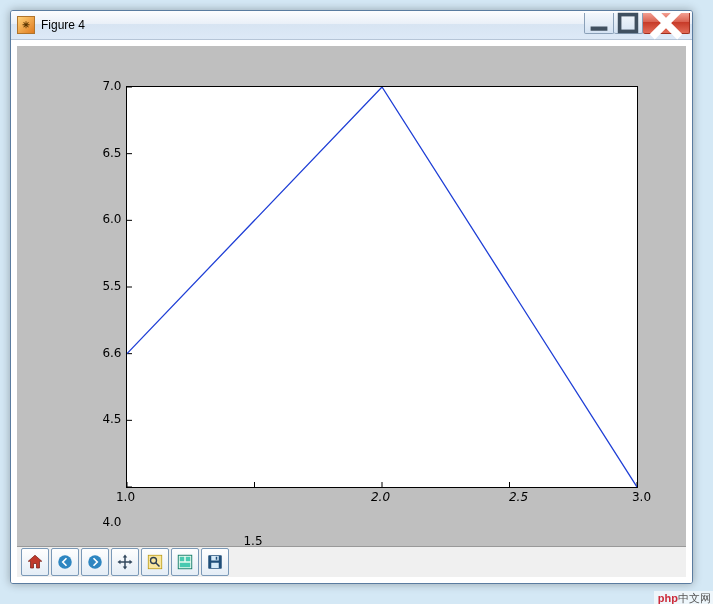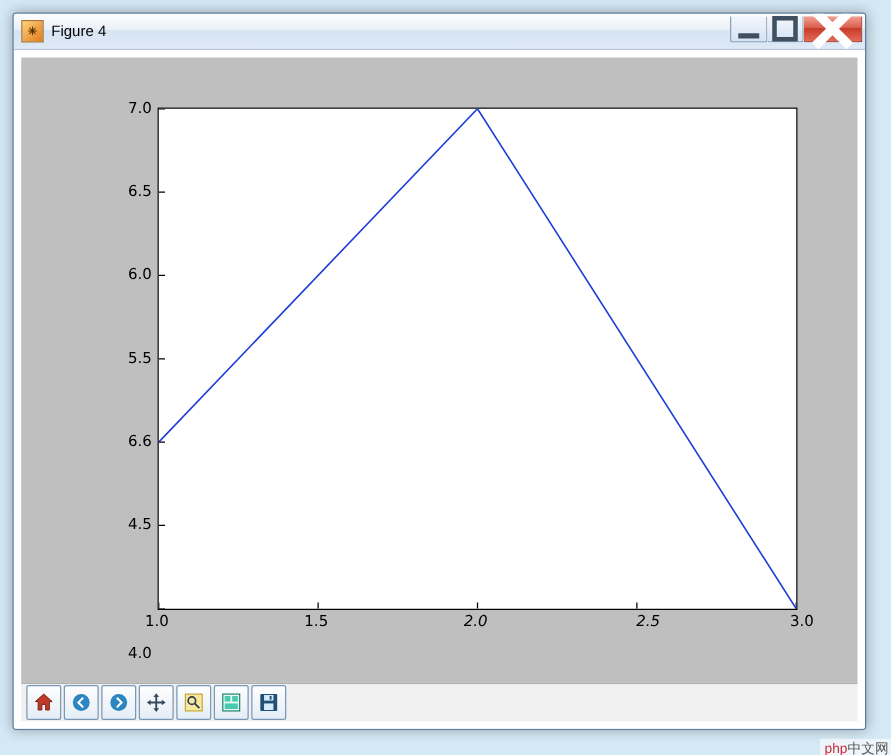--- a/index.html
+++ b/index.html
@@ -115,21 +115,21 @@
 
   .watermark {
     position:absolute;
     right:-2px; bottom:-2px;
     font-size:11px;
     color:#555;
     background:rgba(255,255,255,0.6);
     padding:0 4px;
     font-family: sans-serif;
   }
-  .watermark .p1{color:#cc2b3a;font-weight:normal;}
+  .watermark .p1{color:#cc2b3a;font-weight:bold;}
 </style>
 </head>
 <body>
 
 <div class="window">
 
   <div class="titlebar">
     <div class="app-icon">✳</div>
     <div class="title">Figure 4</div>
     <div class="win-buttons">
@@ -172,21 +172,21 @@
             </svg>
         </div>
       <div class="tick-label ytick" style="top: 432px; margin-top: 24px;">4.0</div>
           <div class="tick-label ytick" style="top: 353.333px;">4.5</div>
           <div class="tick-label ytick" style="top: 286.667px;">6.6</div>
           <div class="tick-label ytick" style="top: 220px;">5.5</div>
           <div class="tick-label ytick" style="top: 153.333px;">6.0</div>
           <div class="tick-label ytick" style="top: 86.6667px;">6.5</div>
           <div class="tick-label ytick" style="top: 20px;">7.0</div>
           <div class="tick-label xtick" style="left: 80px;">1.0</div>
-          <div class="tick-label xtick" style="left: 207.5px;">1.5</div>
+          <div class="tick-label xtick" style="left: 207.5px; margin-top: 44px;">1.5</div>
           <div class="tick-label xtick" style="left: 335px; font-style: italic;">2.0</div>
           <div class="tick-label xtick" style="left: 473px; font-style: italic;">2.5</div>
           <div class="tick-label xtick" style="left: 596px;">3.0</div>
         </div>
     </div>
 
     <div class="toolbar">
       <div class="tool-btn" title="Home">
         <svg viewBox="0 0 24 24">
             <path d="M3 11 L12 3 L21 11 L18 11 L18 20 L14 20 L14 14 L10 14 L10 20 L6 20 L6 11 Z" fill="#c0392b" stroke="#7a1f15" stroke-width="1"></path>

